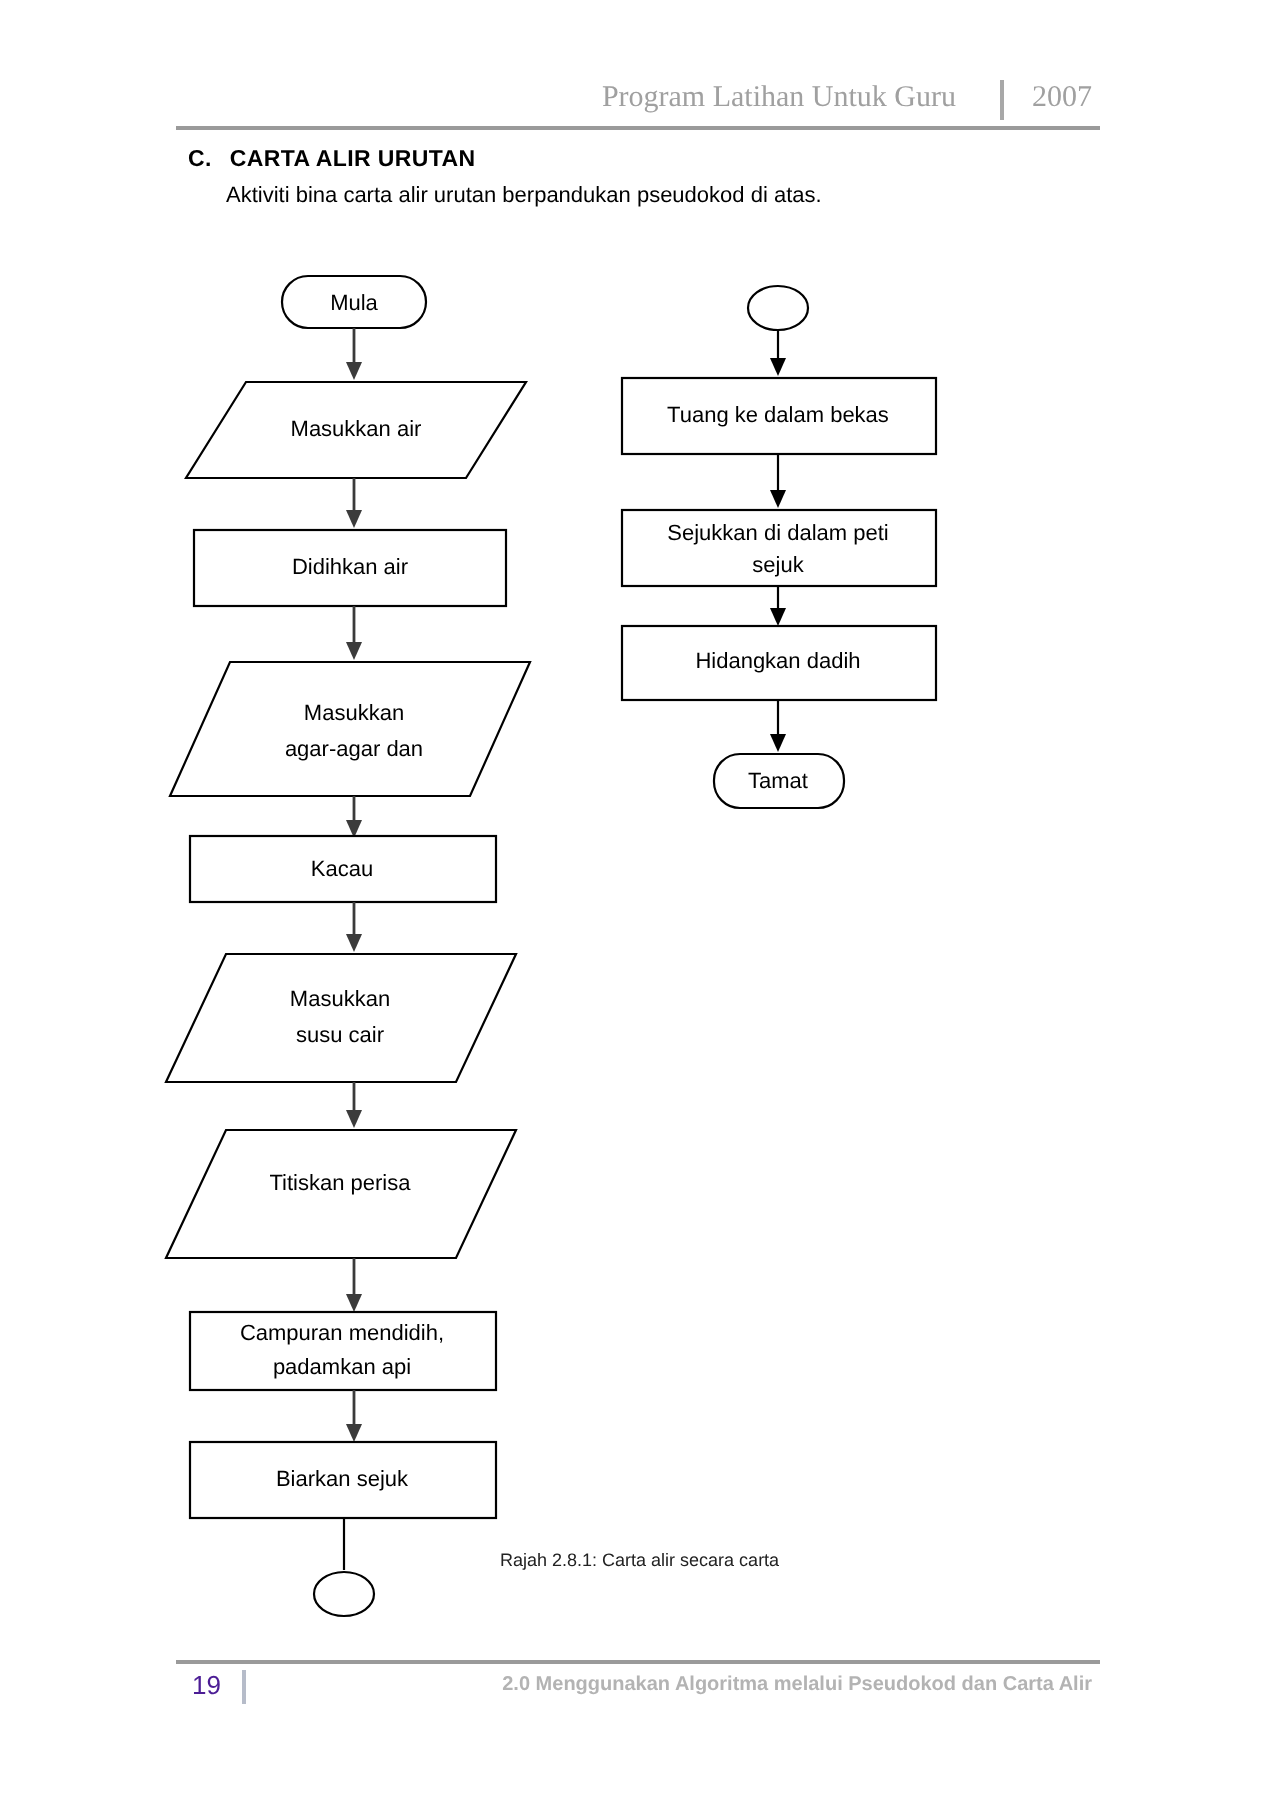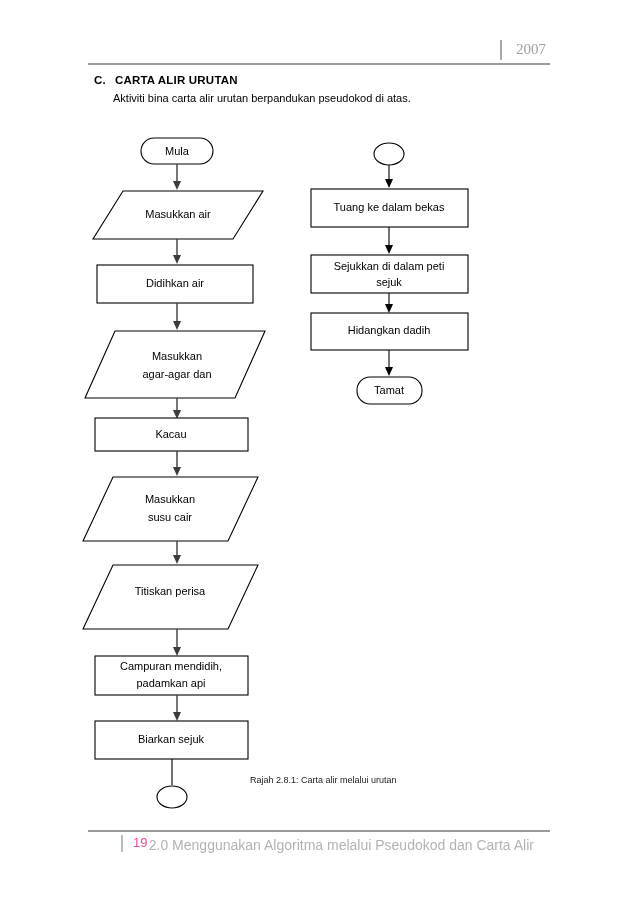--- a/index.html
+++ b/index.html
@@ -133,45 +133,46 @@
     top: 0;
     width: 462px;
     height: 2px;
     background: #9a9a9a;
   }
   #footer-page-number {
     position: absolute;
     left: 8px;
     top: 5px;
     font-size: 13px;
-    color: #ec4899;
+    color: #4c1d95;
     font-family: "Liberation Sans", sans-serif;
-    margin-left: 37px;
   }
   #footer-divider {
     position: absolute;
     left: 33px;
     top: 5px;
     width: 2px;
     height: 17px;
     background: #b6bcc9;
   }
   #footer-text {
     position: absolute;
-    right: 16px;
+    right: 4px;
     top: 7px;
-    font-size: 14px;
+    font-size: 10px;
     color: #b3b3b3;
     white-space: nowrap;
+    font-weight: bold;
   }
 </style>
 </head>
 <body>
 
 <div id="page-header">
+  <div class="header-text" id="header-title">Program Latihan Untuk Guru</div>
   <div id="header-divider"></div>
   <div class="header-text" id="header-year">2007</div>
   <div id="header-rule"></div>
 </div>
 
 <div id="section-heading">
   <span class="sec-letter">C.</span><span>CARTA ALIR URUTAN</span>
 </div>
 <div id="section-subtitle">Aktiviti bina carta alir urutan berpandukan pseudokod di atas.</div>
 
@@ -300,20 +301,20 @@
   </g>
 
   <g>
     <rect class="node-shape" x="357" y="361" width="65" height="27" rx="13" ry="13"></rect>
     <text class="node-label" x="389" y="375">Tamat</text>
   </g>
 
 </svg>
 </div>
 
-<div id="figure-caption">Rajah 2.8.1: Carta alir melalui urutan</div>
+<div id="figure-caption">Rajah 2.8.1: Carta alir secara carta</div>
 
 <div id="page-footer">
   <div id="footer-rule"></div>
   <div id="footer-page-number">19</div>
   <div id="footer-divider"></div>
   <div id="footer-text">2.0 Menggunakan Algoritma melalui Pseudokod dan Carta Alir</div>
 </div>
 
 </body></html>

